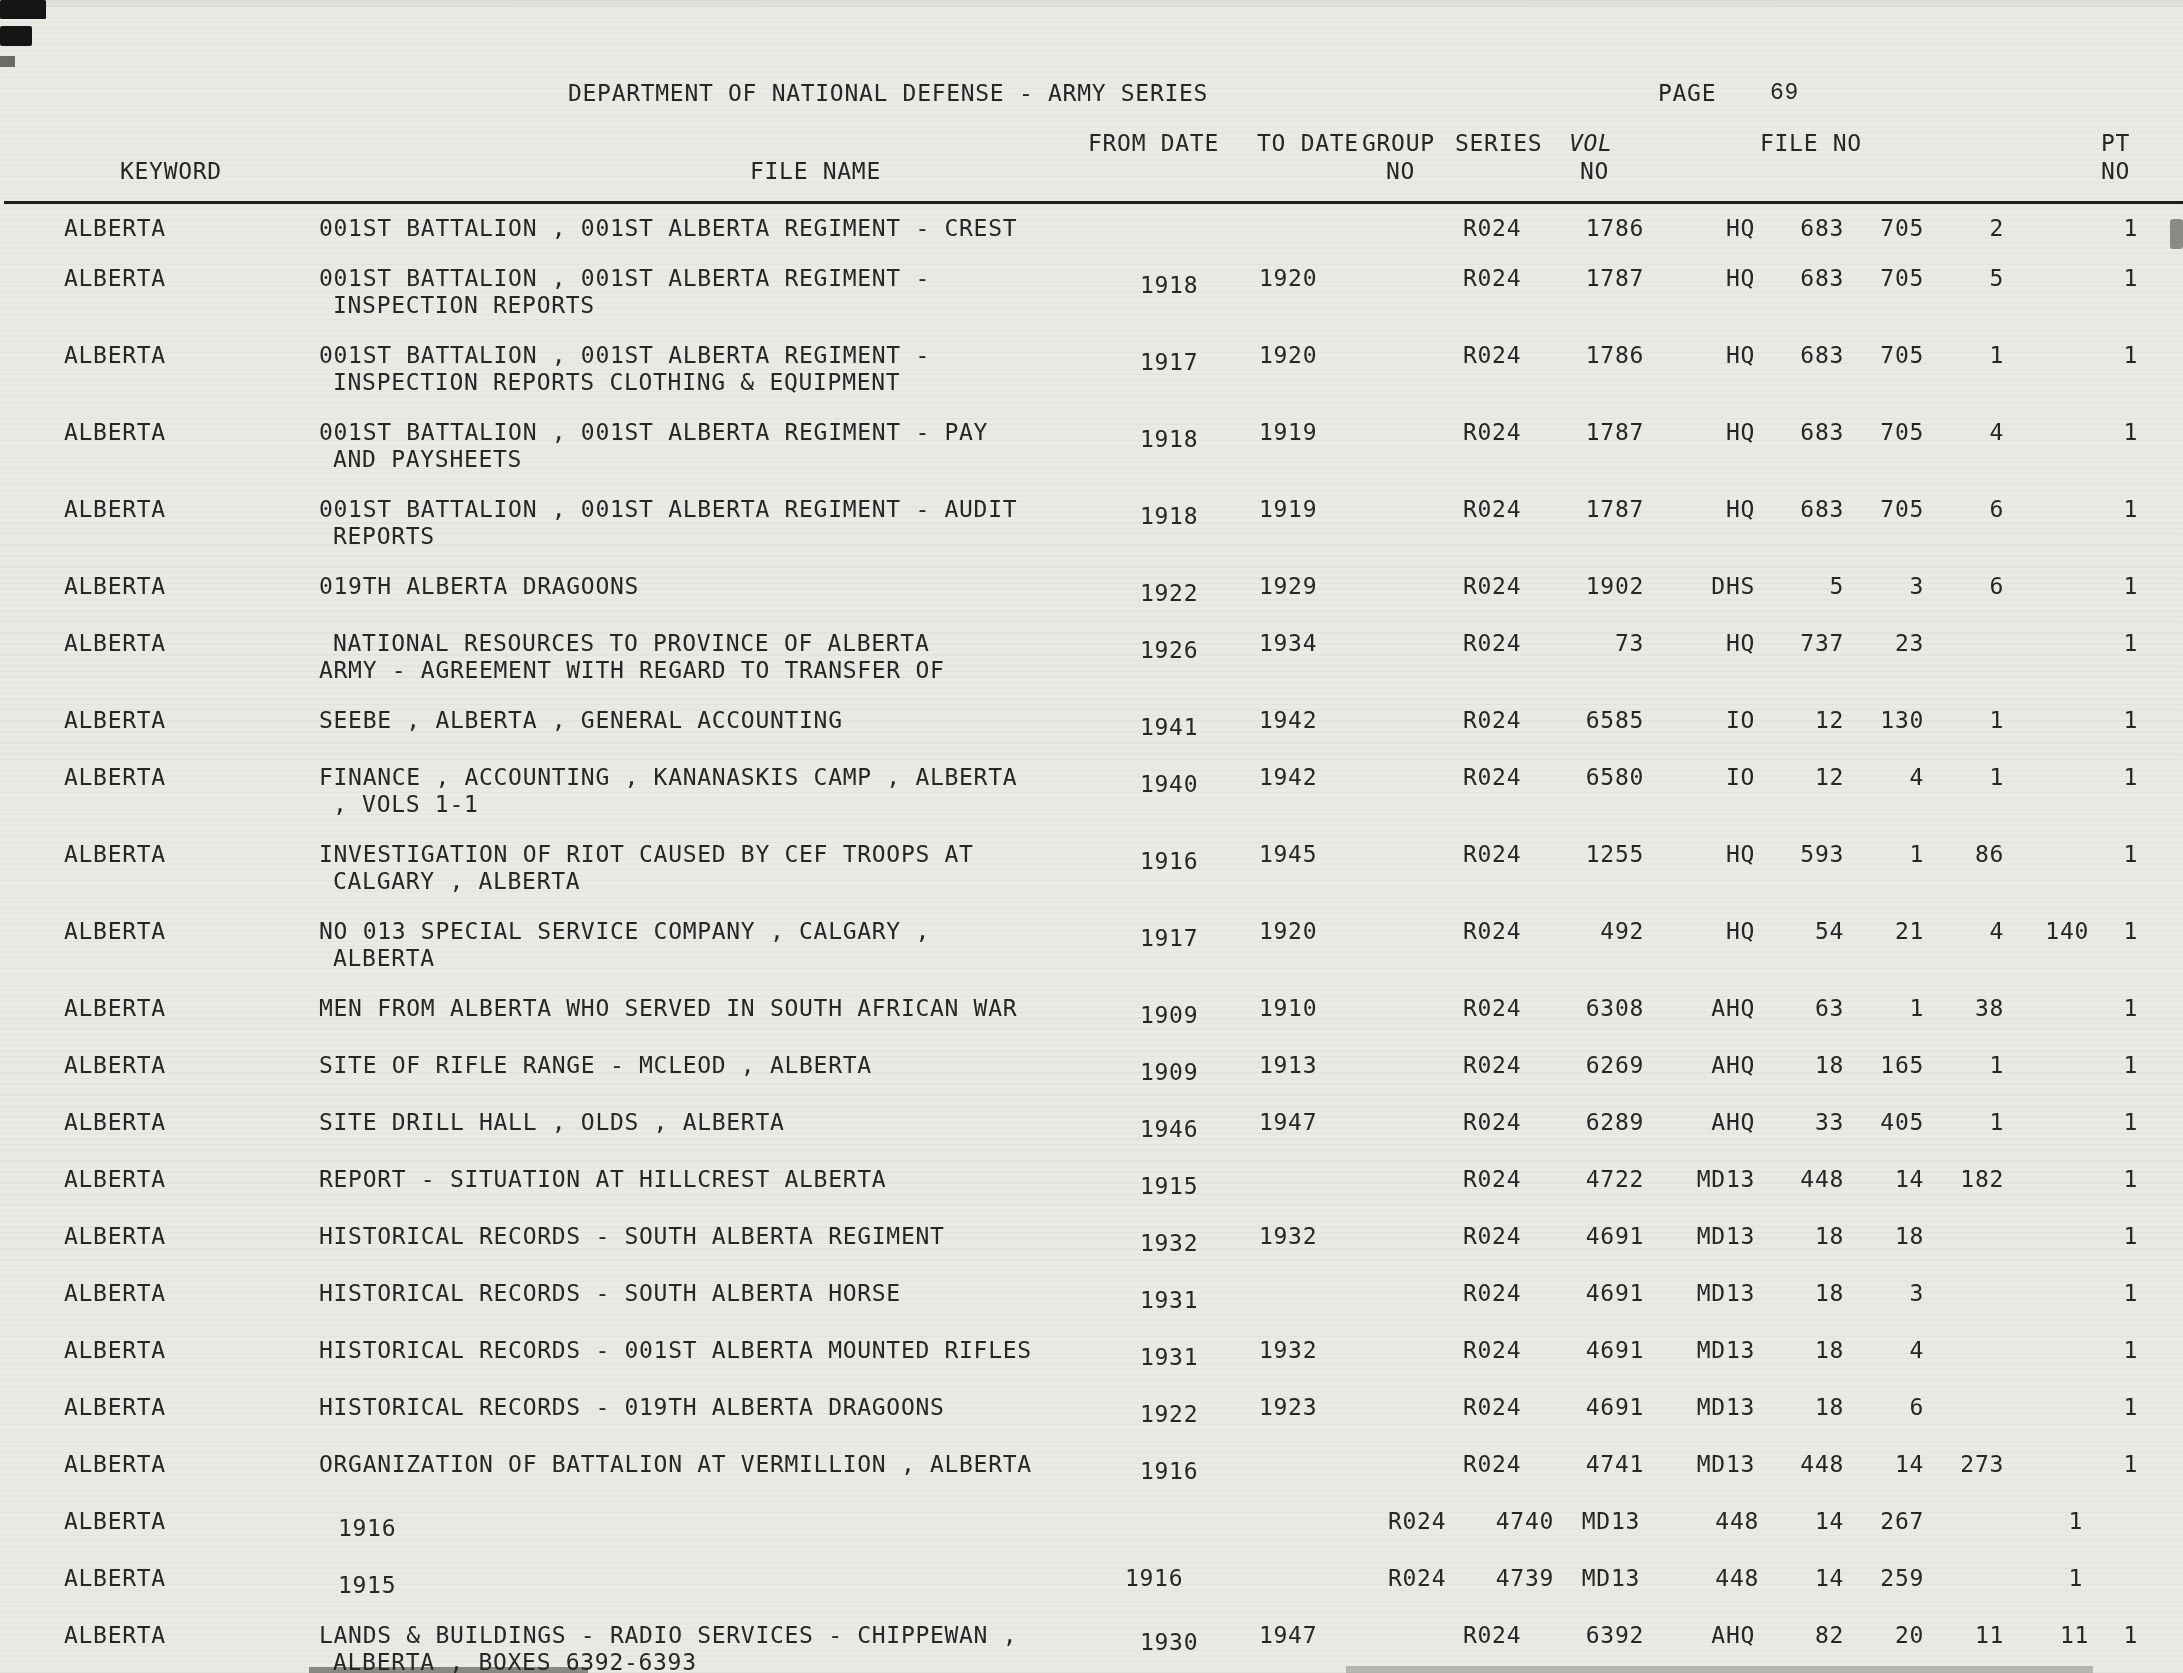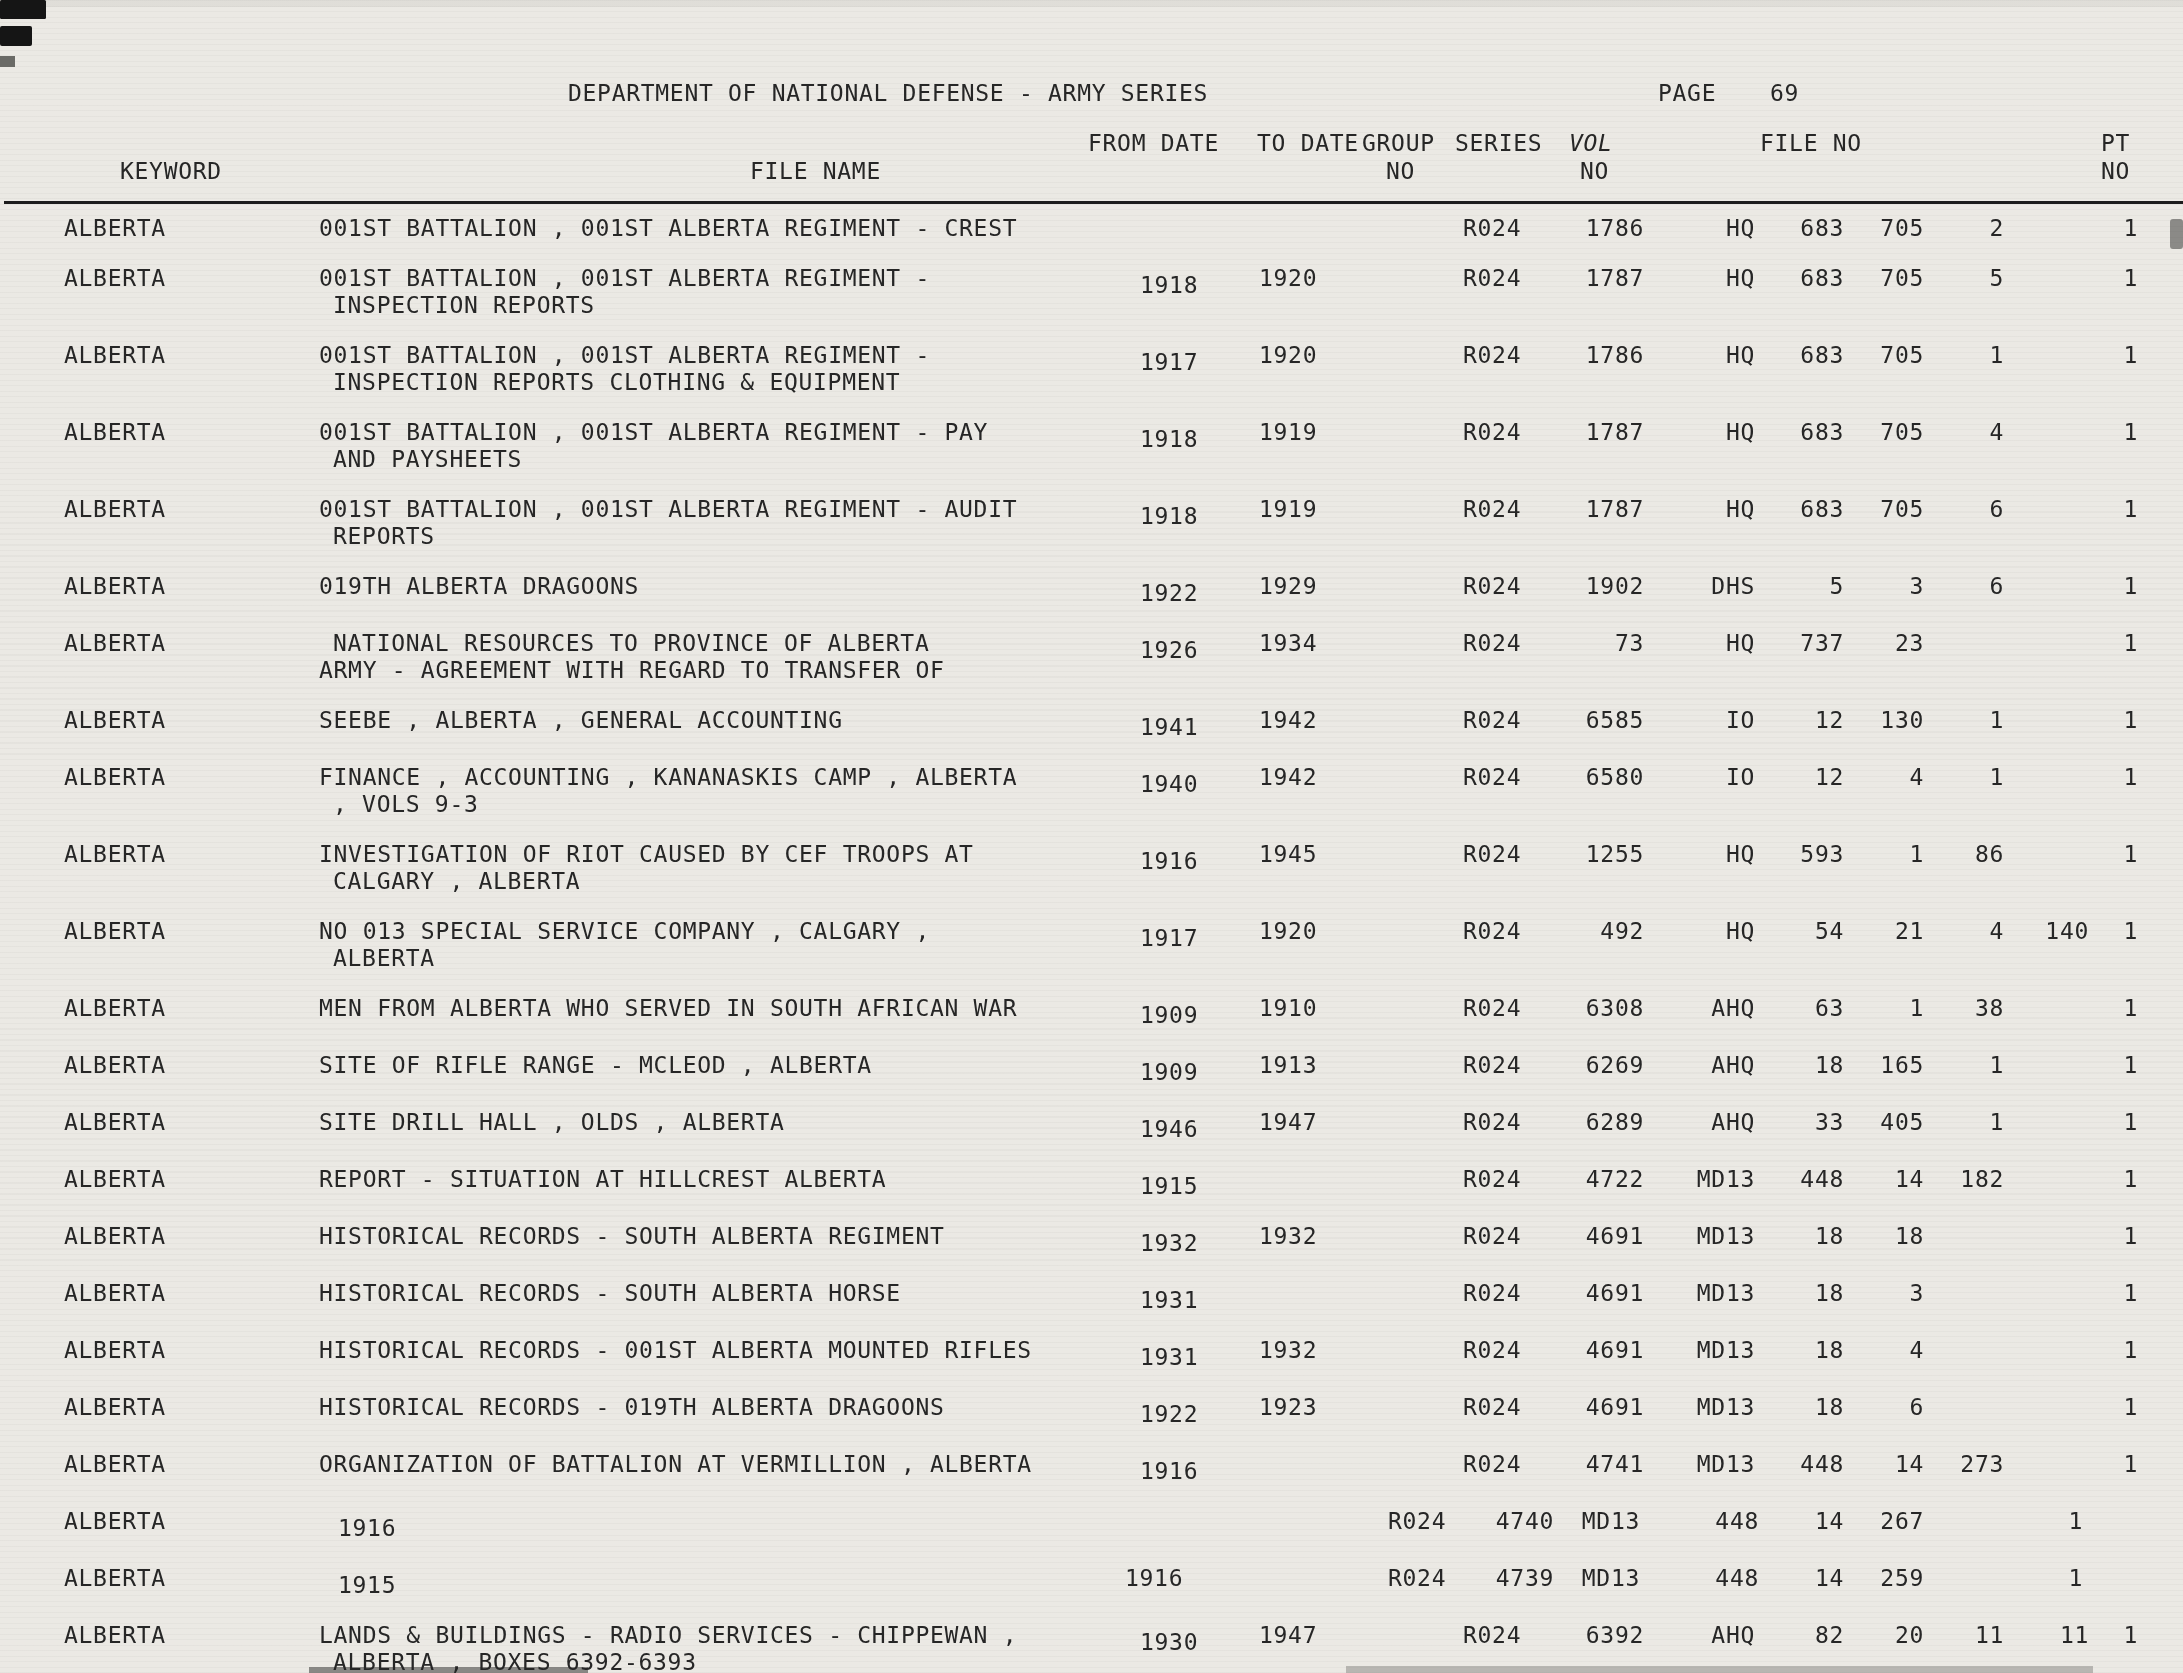--- a/index.html
+++ b/index.html
@@ -23,21 +23,21 @@
   
   .header {
     position: absolute;
     left: 0; top: 0;
     width: 1859px;
     height: 214px;
   }
   .header span { position: absolute; white-space: nowrap; }
   .h-title      { left: 568px; top: 80px; }
   .h-pagelabel  { left: 1658px; top: 80px; }
-  .h-pagenum    { left: 1770px; top: 80px; }
+  .h-pagenum    { left: 1770px; top: 80px; font-family: Liberation Mono, monospace; }
   .h-fromdate   { left: 1088px; top: 130px; }
   .h-todate     { left: 1257px; top: 130px; }
   .h-group      { left: 1362px; top: 130px; }
   .h-series     { left: 1455px; top: 130px; }
   .h-vol        { left: 1569px; top: 130px; font-style: italic; }
   .h-fileno     { left: 1760px; top: 130px; }
   .h-pt         { left: 2101px; top: 130px; }
   .h-keyword    { left: 120px;  top: 158px; }
   .h-filename   { left: 750px; top: 158px; }
   .h-groupno    { left: 1386px; top: 158px; }
@@ -254,21 +254,21 @@
       <div class="c fpart">12</div>
       <div class="c fpart">130</div>
       <div class="c fpart">1</div>
       <div class="c fpart"></div>
       <div class="c pt">1</div>
     </div>
     <div class="row">
       <div class="c keyword">ALBERTA</div>
       <div class="c filename">
         <div class="fline">FINANCE , ACCOUNTING , KANANASKIS CAMP , ALBERTA</div>
-        <div class="fline cont">, VOLS 9-3</div>
+        <div class="fline cont">, VOLS 1-1</div>
       </div>
       <div class="c from">1940</div>
       <div class="c to">1942</div>
       <div class="c group"></div>
       <div class="c series">R024</div>
       <div class="c vol">6580</div>
       <div class="c fprefix">IO</div>
       <div class="c fpart">12</div>
       <div class="c fpart">4</div>
       <div class="c fpart">1</div>

